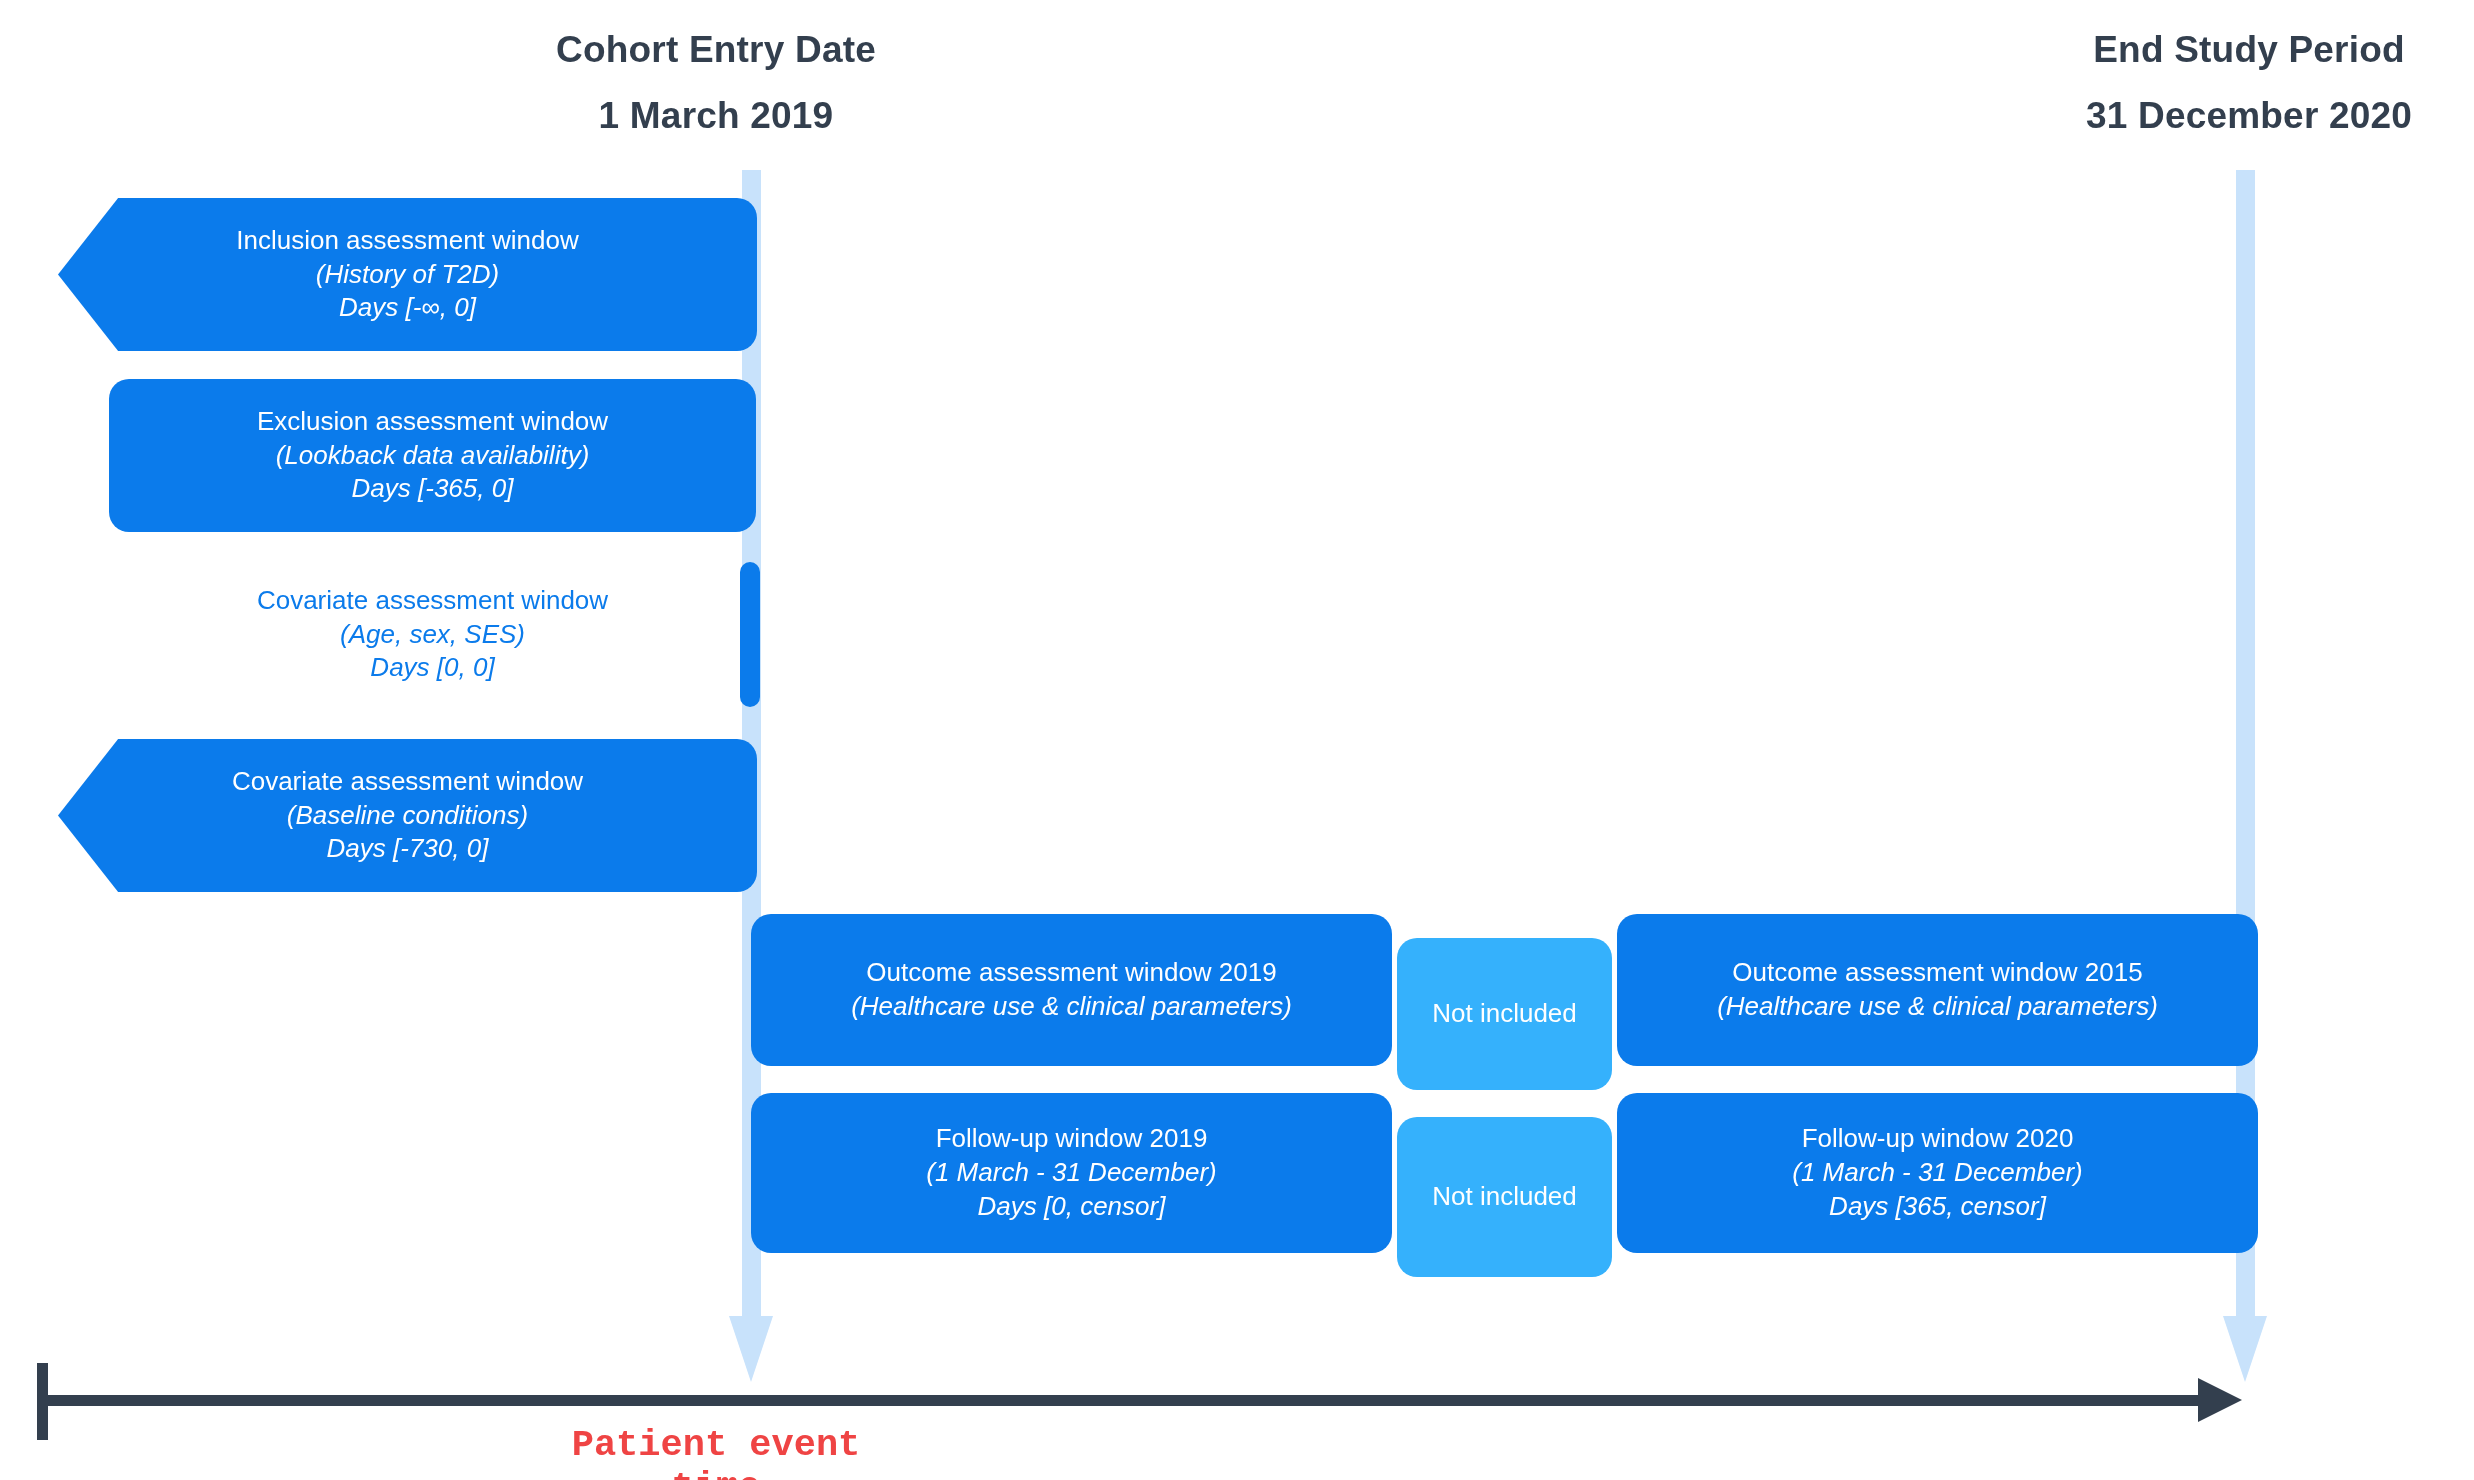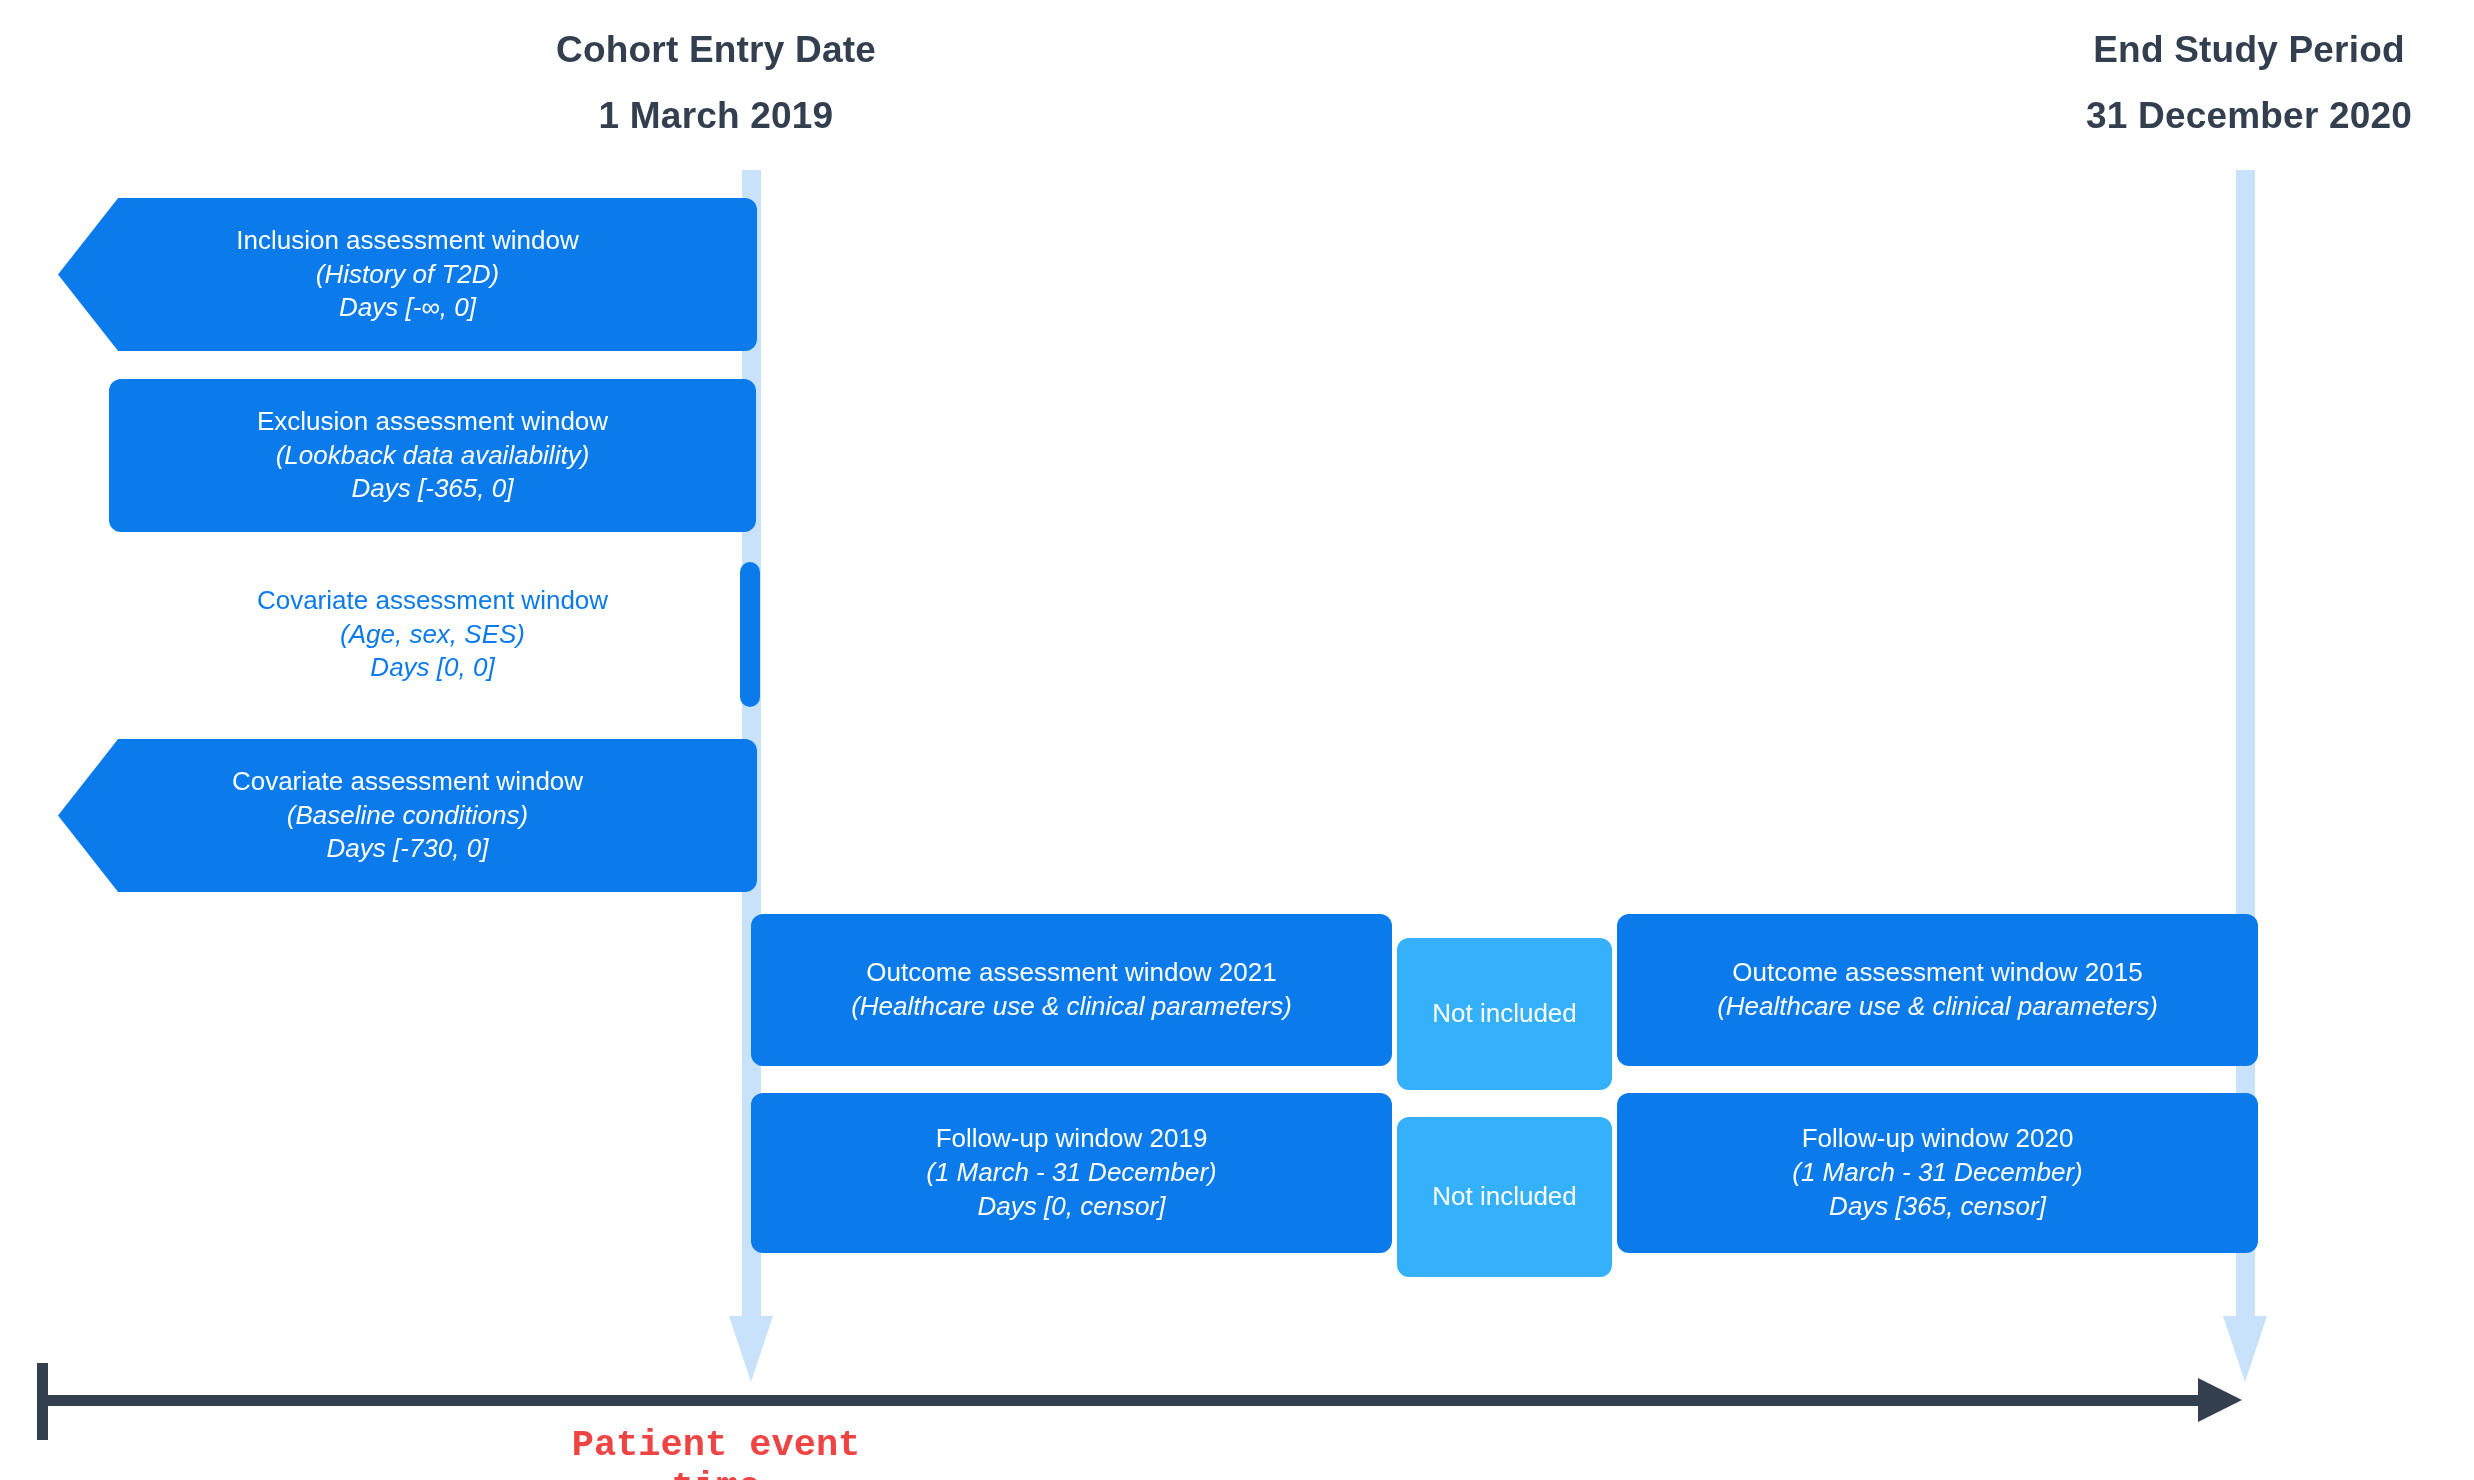--- a/index.html
+++ b/index.html
@@ -42,21 +42,21 @@
     height: 0;
     border-left: 22px solid transparent;
     border-right: 22px solid transparent;
     border-top: 66px solid #c8e2fb;
   }
 
   
   .bar {
     position: absolute;
     box-sizing: border-box;
-    border-radius: 12px;
+    border-radius: 20px;
     background: #0b7beb;
     color: #ffffff;
     display: flex;
     flex-direction: column;
     align-items: center;
     justify-content: center;
     text-align: center;
     padding: 3.4px 13.6px;
   }
   .bar .t1 {
@@ -159,21 +159,21 @@
   </div>
   <div class="tickbar" style="left:740px; top:562px; width:20.4px; height:145px;"></div>
 
   <div class="bar arrow-left" style="left:58px; top:739px; width:699px; height:153px;">
     <span class="t1">Covariate assessment window</span>
     <span class="t2">(Baseline conditions)</span>
     <span class="t3">Days [-730, 0]</span>
   </div>
 
   <div class="bar" style="left:751px; top:914px; width:641px; height:152px;">
-    <span class="t1">Outcome assessment window 2021</span>
+    <span class="t1">Outcome assessment window 2019</span>
     <span class="t2">(Healthcare use &amp; clinical parameters)</span>
   </div>
 
   <div class="bar light" style="left:1397px; top:914px; width:215px; height:152px;">
     <span class="t1">Not included</span>
   </div>
 
   <div class="bar" style="left:1617px; top:914px; width:641px; height:152px;">
     <span class="t1">Outcome assessment window 2015</span>
     <span class="t2">(Healthcare use &amp; clinical parameters)</span>

